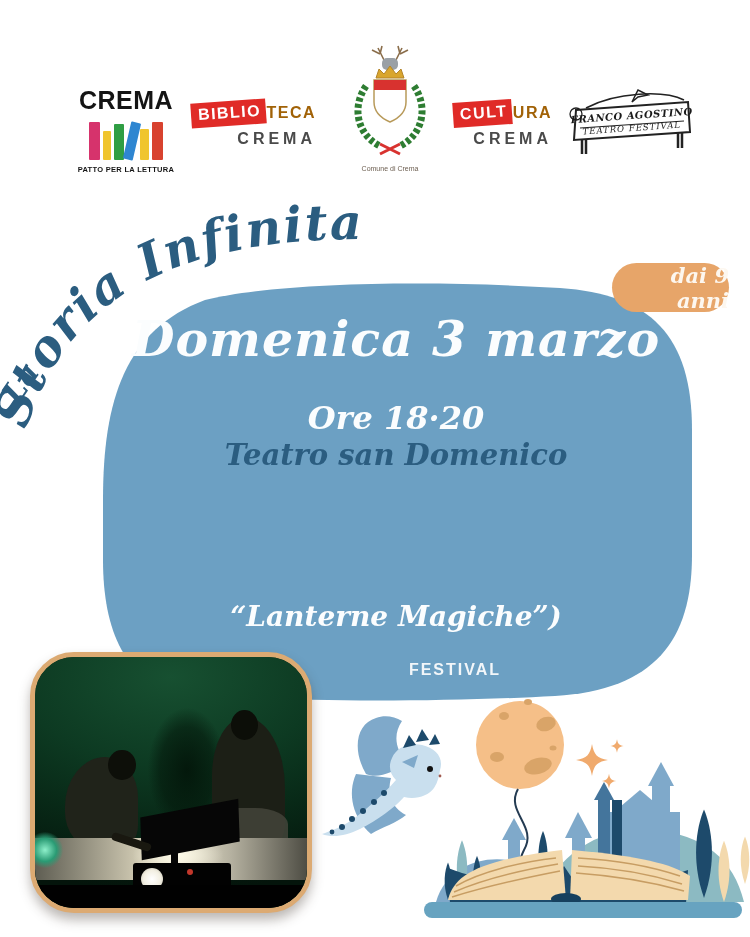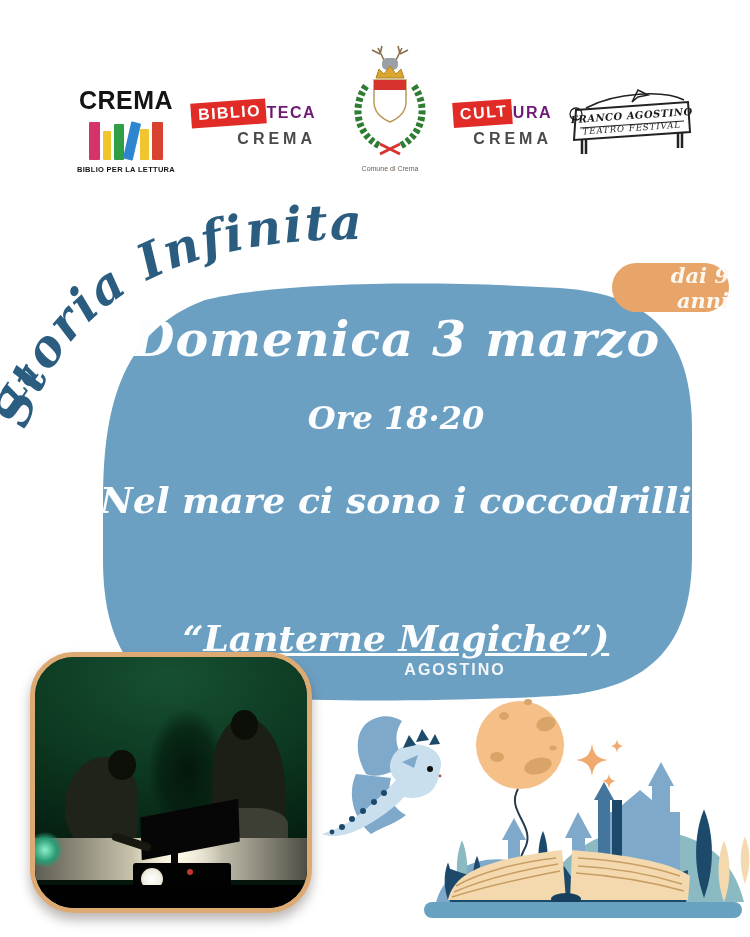--- a/index.html
+++ b/index.html
@@ -16,21 +16,21 @@
   .crema-title { font-weight:900; font-size:25px; letter-spacing:.5px; color:#141414; font-family:"Liberation Sans",sans-serif; }
   .books { display:flex; align-items:flex-end; justify-content:center; gap:3px; height:42px; margin:3px 0 5px; }
   .book { display:inline-block; border-radius:1px; }
   .crema-sub { font-size:7.5px; font-weight:bold; color:#141414; letter-spacing:.3px; white-space:nowrap; }
 
   .logo-biblio { left:190px; top:101px; width:126px; text-align:right; }
   .logo-cultura { left:434px; top:101px; width:118px; text-align:right; }
   .tag-line { white-space:nowrap; }
   .red-tag { display:inline-block; background:#e02b27; color:#ffffff; padding:3px 5px 4px 7px;
              font-weight:800; font-size:16px; letter-spacing:1.5px; transform:rotate(-4deg); }
-  .red-rest { color:#701a75; font-weight:800; font-size:16px; letter-spacing:1.5px;margin-top:48px; }
+  .red-rest { color:#a16207; font-weight:800; font-size:16px; letter-spacing:1.5px;margin-top:48px; }
   .gray-line { color:#4a4a4a; font-weight:bold; font-size:16px; letter-spacing:4px; margin-top:4px; }
 
   .logo-comune { left:338px; top:44px; width:104px; text-align:center; }
   .comune-caption { font-size:7px; color:#6b5d4f; margin-top:1px; }
 
   .logo-fatf { left:568px; top:88px; width:130px; }
 
   
   .title-svg { left:0px; top:178px; width:430px; height:280px; overflow:visible; }
   .title-text { font-family:"DejaVu Serif",serif; font-style:italic; font-weight:bold; fill:#2b5d80; }
@@ -40,21 +40,21 @@
                display:flex; align-items:center; justify-content:center; color:#fdf7ef; font-size:21px; }
 
   
   .blob-svg { left:0; top:0; width:750px; height:937px; }
   .ev { left:100px; width:592px; text-align:center; color:#fbfdfe; z-index:3; }
   .ev-date  { top:310px; font-size:49px; letter-spacing:1px; }
   .ev-time  { top:399px; font-size:32px; }
   .ev-venue { top:438px; font-size:29px; color:#2b5d80; }
   .ev-show  { top:479px; font-size:36px; }
   .ev-c1    { top:531px; font-size:36px; }
-  .ev-c2    { top:617px; font-size:36px;text-decoration:underline; }
+  .ev-c2    { top:600px; font-size:28px; }
   .ev-price { left:330px; top:661px; width:250px; text-align:center; font-size:16px; font-weight:800;
               letter-spacing:2px; color:#f2f6f9; font-family:"Liberation Sans",sans-serif; z-index:3; }
 
   
   .photo { left:30px; top:652px; width:282px; height:261px; border:5px solid #dcaa72; border-radius:44px;
            overflow:hidden; background:#0a2e1b; box-shadow:0 7px 12px rgba(60,50,40,.35); z-index:4; }
   .photo > div { position:absolute; }
   .ph-bg { inset:0; background:radial-gradient(130% 85% at 50% 8%, #175031 0%, #0d3a22 42%, #082917 68%, #04140b 100%); }
   .ph-shadow { left:38%; top:14%; width:36%; height:62%; border-radius:45%;
                background:radial-gradient(50% 50% at 50% 50%, rgba(3,22,10,.95) 0%, rgba(3,22,10,.55) 55%, rgba(3,22,10,0) 80%); }
@@ -89,21 +89,21 @@
   <div class="abs logo-crema">
     <div class="crema-title">CREMA</div>
     <div class="books">
       <span class="book" style="width:11px;height:38px;background:#d6336c"></span>
       <span class="book" style="width:8px;height:29px;background:#f0c52e"></span>
       <span class="book" style="width:10px;height:36px;background:#2f9e44"></span>
       <span class="book" style="width:10px;height:38px;background:#2e86d1;transform:rotate(13deg)"></span>
       <span class="book" style="width:9px;height:31px;background:#f0c52e"></span>
       <span class="book" style="width:11px;height:38px;background:#d8422f"></span>
     </div>
-    <div class="crema-sub">BIBLIO PER LA LETTURA</div>
+    <div class="crema-sub">PATTO PER LA LETTURA</div>
   </div>
 
   <div class="abs logo-biblio">
     <div class="tag-line">
       <span class="red-tag">BIBLIO</span><span class="red-rest">TECA</span>
     </div>
     <div class="gray-line">CREMA</div>
   </div>
 
   <div class="abs logo-comune">
@@ -163,23 +163,23 @@
     <text class="title-text" x="4" y="218" font-size="30" transform="rotate(-56 20 210)">La</text>
     <text class="title-text" font-size="49" letter-spacing="2">
       <textPath href="#titleArc">Storia Infinita</textPath>
     </text>
   </svg>
 
   <div class="abs age-badge script z-top">dai 9 anni</div>
 
   <div class="abs ev ev-date script">Domenica 3 marzo</div>
   <div class="abs ev ev-time script">Ore 18·20</div>
-  <div class="abs ev ev-show script">Nel mare ci sono i coccodrilli</div>
+  <div class="abs ev ev-venue script">Teatro san Domenico</div>
   <div class="abs ev ev-c2 script">“Lanterne Magiche”)</div>
-  <div class="abs ev-price">AGOSTINO</div>
+  <div class="abs ev-price">FESTIVAL</div>
 
   <div class="abs photo">
     <div class="ph-bg"></div>
     <div class="ph-shadow"></div>
     <div class="ph-person-right"></div>
     <div class="ph-legs-right"></div>
     <div class="ph-head-right"></div>
     <div class="ph-person-left"></div>
     <div class="ph-head-left"></div>
     <div class="ph-band"></div>

